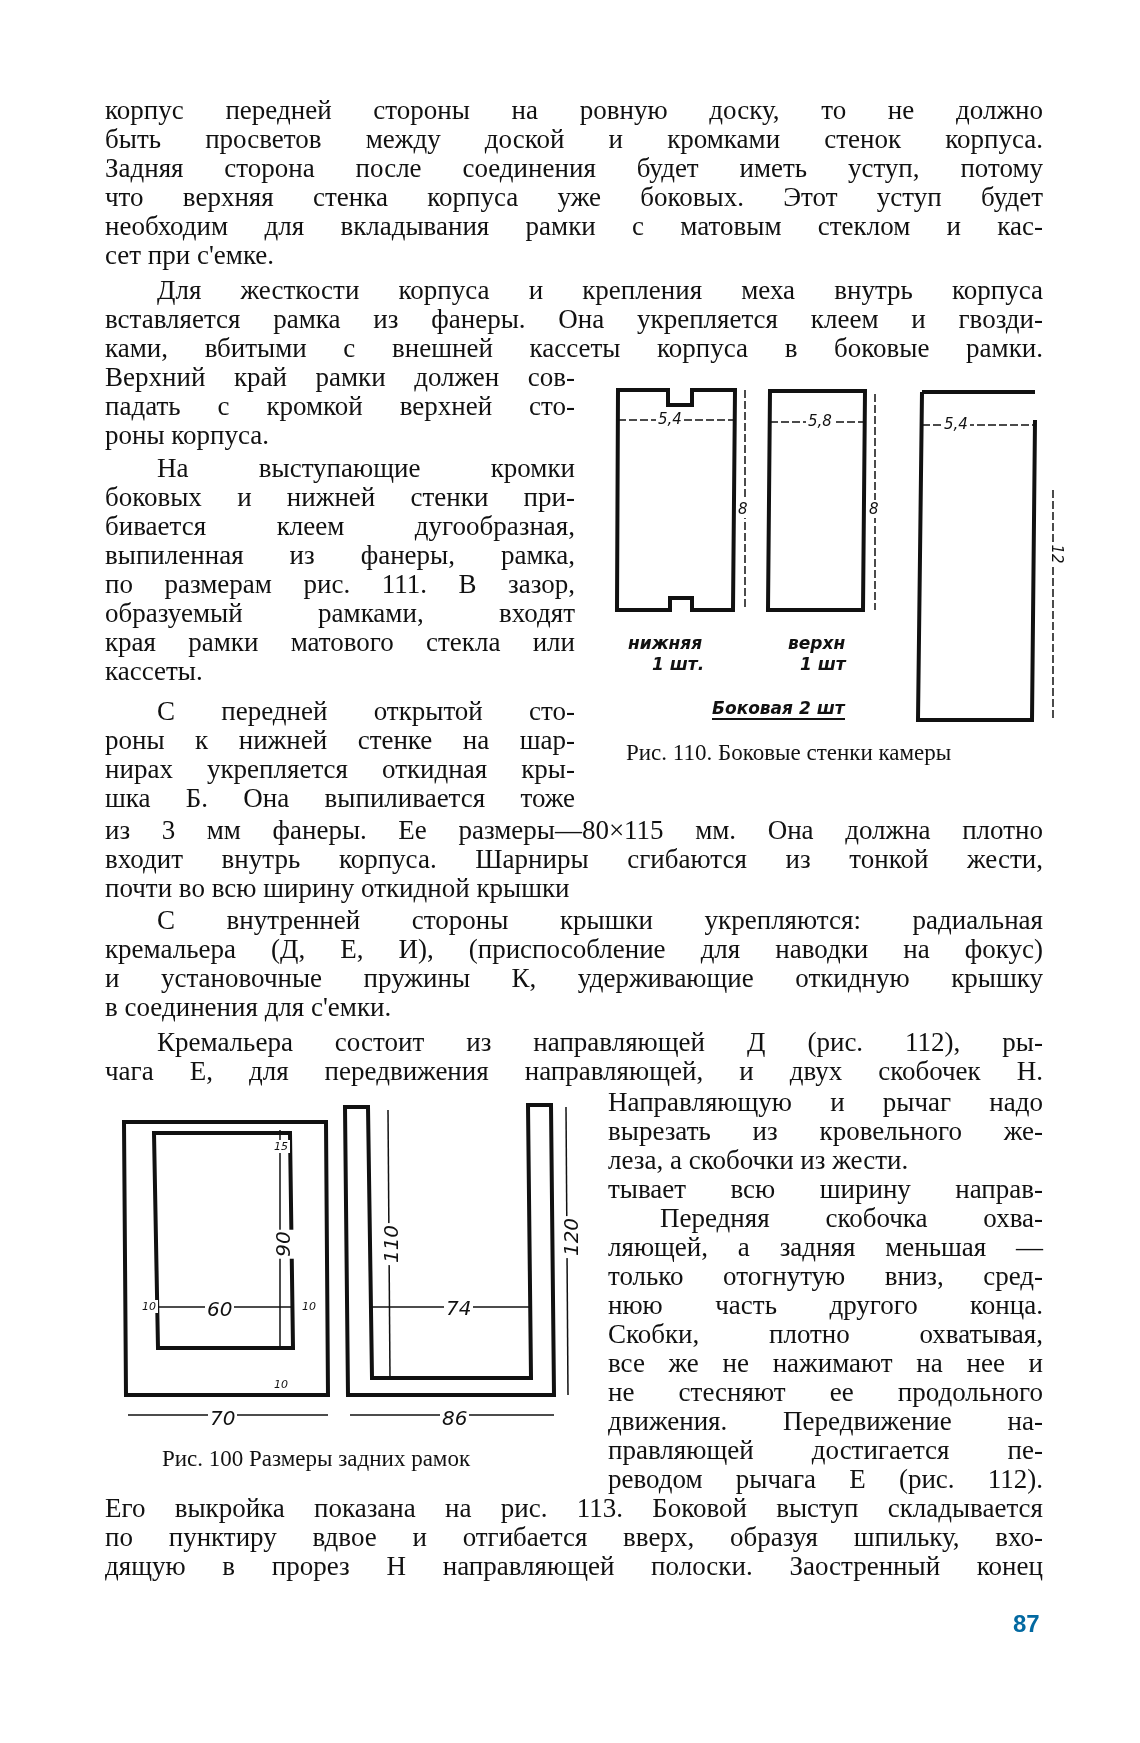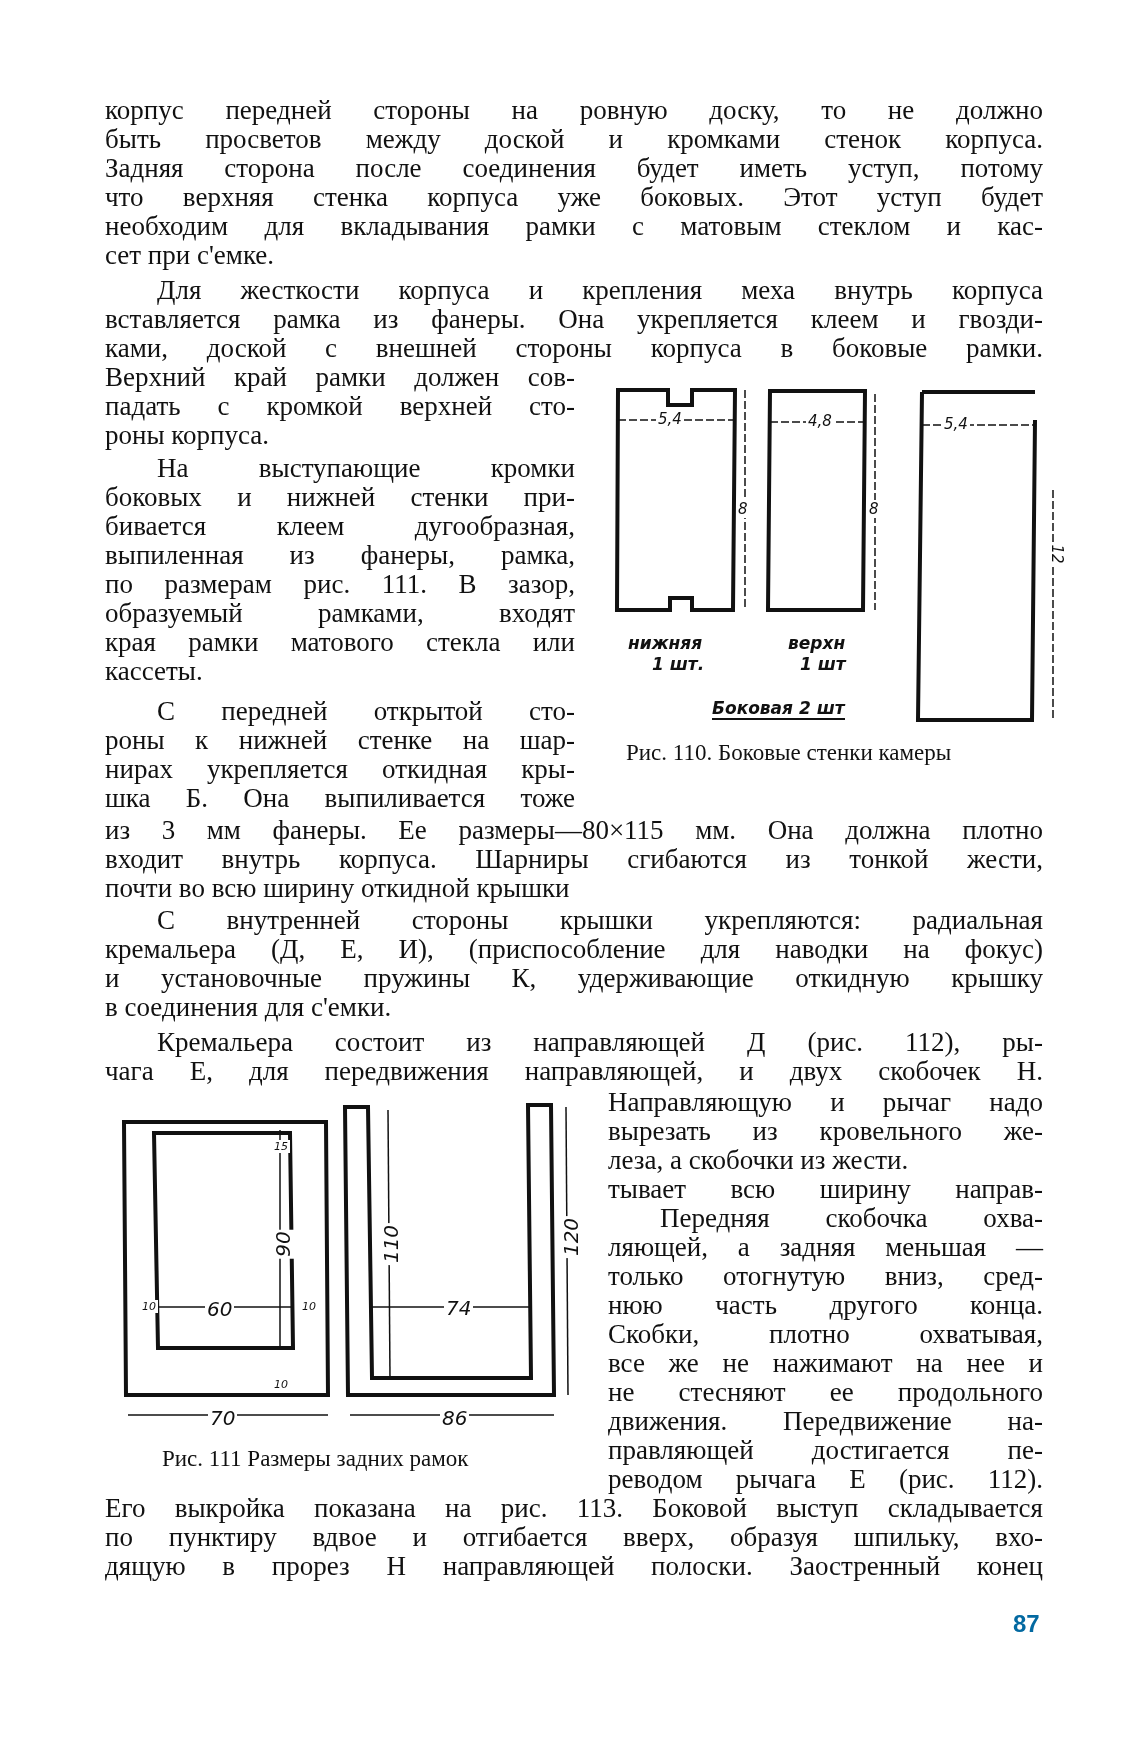--- a/index.html
+++ b/index.html
@@ -25,21 +25,21 @@
     <span class="line">быть просветов между доской и кромками стенок корпуса.</span>
     <span class="line">Задняя сторона после соединения будет иметь уступ, потому</span>
     <span class="line">что верхняя стенка корпуса уже боковых. Этот уступ будет</span>
     <span class="line">необходим для вкладывания рамки с матовым стеклом и кас-</span>
     <span class="line last">сет при с'емке.</span>
   </div>
 
   <div class="txt" style="left:105px; top:276px; width:938px;">
     <span class="line indent">Для жесткости корпуса и крепления меха внутрь корпуса</span>
     <span class="line">вставляется рамка из фанеры. Она укрепляется клеем и гвозди-</span>
-    <span class="line">ками, доской с внешней стороны корпуса в боковые рамки.</span>
+    <span class="line">ками, вбитыми с внешней кассеты корпуса в боковые рамки.</span>
   </div>
   <div class="txt" style="left:105px; top:363px; width:470px;">
     <span class="line">Верхний край рамки должен сов-</span>
     <span class="line">падать с кромкой верхней сто-</span>
     <span class="line last">роны корпуса.</span>
   </div>
 
   <div class="txt" style="left:105px; top:454px; width:470px;">
     <span class="line indent">На выступающие кромки</span>
     <span class="line">боковых и нижней стенки при-</span>
@@ -111,21 +111,21 @@
     <g stroke="#111" stroke-width="1.5" stroke-dasharray="8 3" fill="none">
       <line x1="18" y1="40" x2="133" y2="40"></line>
       <line x1="170" y1="42" x2="263" y2="42"></line>
       <line x1="322" y1="45" x2="435" y2="45"></line>
       <line x1="145" y1="10" x2="145" y2="230"></line>
       <line x1="275" y1="14" x2="275" y2="230"></line>
       <line x1="453" y1="110" x2="453" y2="340"></line>
     </g>
   </svg>
   <span class="dim" style="left:656px; top:410px;">5,4</span>
-  <span class="dim" style="left:806px; top:412px;">4,8</span>
+  <span class="dim" style="left:806px; top:412px;">5,8</span>
   <span class="dim" style="left:942px; top:415px;">5,4</span>
   <span class="dim" style="left:736px; top:500px;">8</span>
   <span class="dim" style="left:867px; top:500px;">8</span>
   <span class="dim" style="left:1045px; top:545px; transform:rotate(90deg);">12</span>
 
   <span class="hand" style="left:628px; top:633px;">нижняя</span>
   <span class="hand" style="left:652px; top:654px;">1 шт.</span>
   <span class="hand" style="left:788px; top:633px;">верхн</span>
   <span class="hand" style="left:800px; top:654px;">1 шт</span>
   <span class="hand" style="left:712px; top:698px; border-bottom:2px solid #111;">Боковая 2 шт</span>
@@ -154,16 +154,16 @@
   <span class="dim" style="left:268px; top:1232px; font-size:20px; transform:rotate(-90deg);">90</span>
   <span class="dim" style="left:272px; top:1140px; font-size:11px;">15</span>
   <span class="dim" style="left:272px; top:1378px; font-size:11px;">10</span>
   <span class="dim" style="left:140px; top:1300px; font-size:11px;">10</span>
   <span class="dim" style="left:300px; top:1300px; font-size:11px;">10</span>
   <span class="dim" style="left:208px; top:1406px; font-size:20px;">70</span>
   <span class="dim" style="left:444px; top:1296px; font-size:20px;">74</span>
   <span class="dim" style="left:370px; top:1232px; font-size:20px; transform:rotate(-90deg);">110</span>
   <span class="dim" style="left:550px; top:1225px; font-size:20px; transform:rotate(-90deg);">120</span>
   <span class="dim" style="left:440px; top:1406px; font-size:20px;">86</span>
-  <span class="caption" style="left:162px; top:1446px;">Рис. 111 Размеры задних рамок</span>
+  <span class="caption" style="left:162px; top:1446px;">Рис. 100 Размеры задних рамок</span>
 
   <span class="pagenum" style="left:1013px; top:1610px;">87</span>
 </div>
 
 </body></html>

